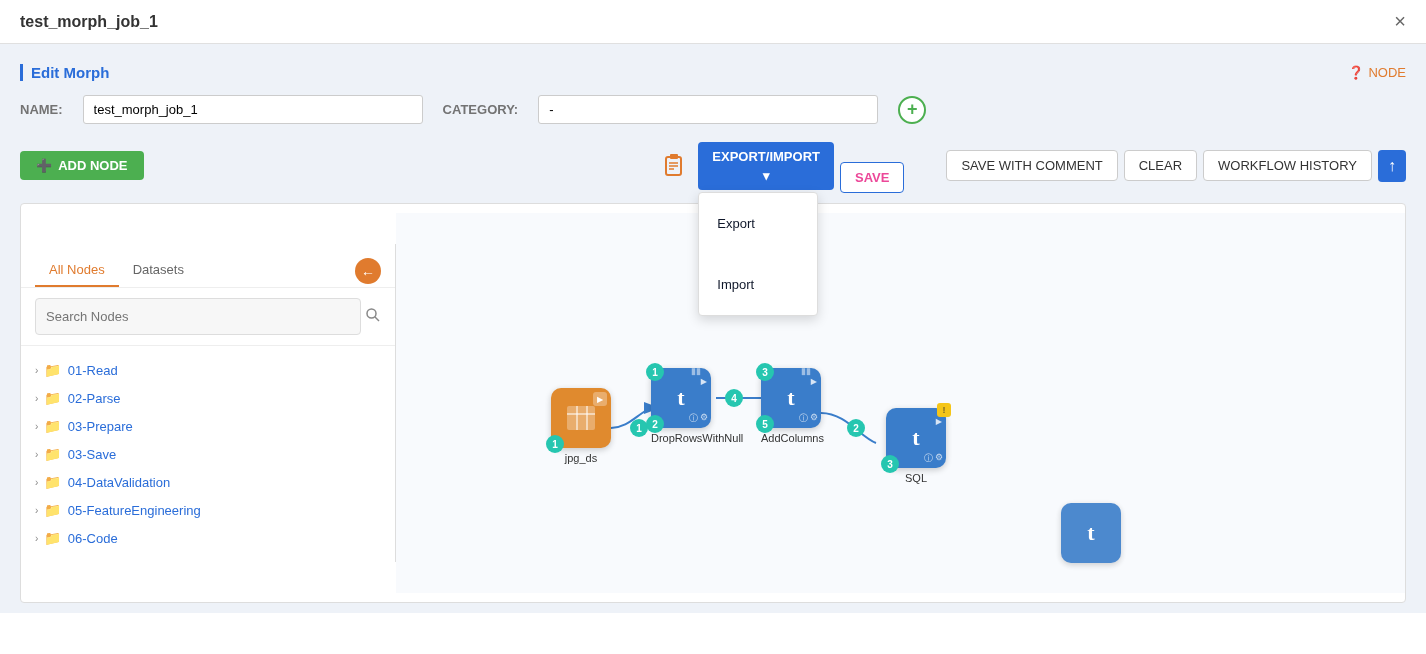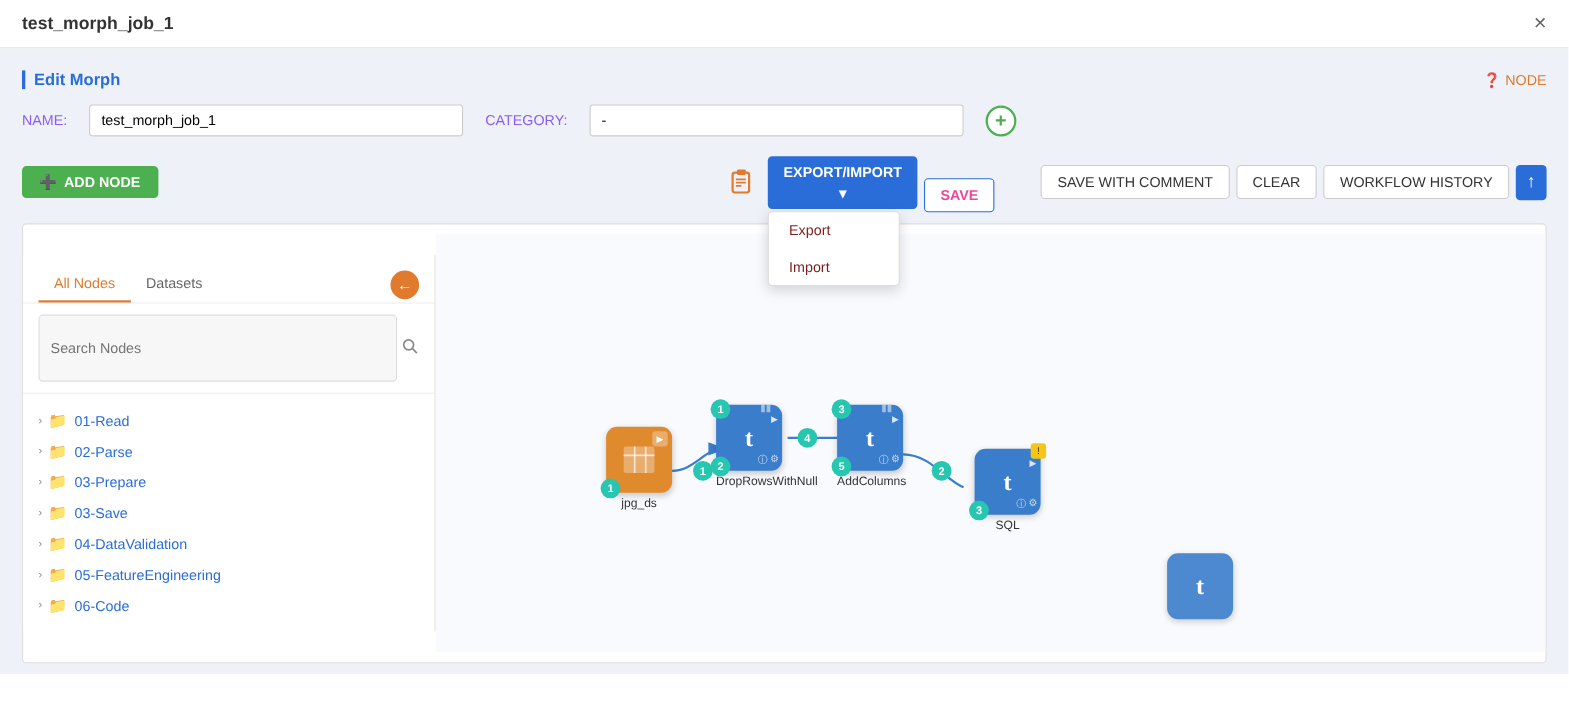--- a/index.html
+++ b/index.html
@@ -21,21 +21,21 @@
     }
     .edit-morph-title {
       font-size: 15px; font-weight: bold; color: #2a6dd9;
       border-left: 3px solid #2a6dd9; padding-left: 8px;
     }
     .help-link { color: #e07b2e; font-size: 13px; display: flex; align-items: center; gap: 4px; cursor: pointer; }
 
     .form-row {
       display: flex; align-items: center; gap: 20px; margin-bottom: 14px;
     }
-    .form-label { font-weight: normal; color: #8b5cf6; font-size: 13px; }
+    .form-label { font-weight: bold; color: #737373; font-size: 13px; }
     .form-input {
       border: 1px solid #ccc; border-radius: 3px; padding: 6px 10px;
       font-size: 13px; background: #fff; width: 340px;
     }
     .category-input {
       border: 1px solid #ccc; border-radius: 3px; padding: 6px 10px;
       font-size: 13px; background: #fff; width: 340px;
     }
     .add-category-btn {
       background: #fff; border: 2px solid #4caf50; border-radius: 50%;
@@ -84,21 +84,21 @@
       background: #2a6dd9; color: #fff; border: none; border-radius: 4px;
       padding: 7px 10px; font-size: 16px; cursor: pointer;
     }
 
     .dropdown-menu {
       position: absolute; top: 100%; left: 0; background: #fff;
       border: 1px solid #ddd; border-radius: 4px; box-shadow: 0 4px 12px rgba(0,0,0,0.15);
       min-width: 120px; z-index: 100; margin-top: 2px;
     }
     .dropdown-menu-item {
-      padding: 9px 18px; font-size: 13px; color: #7f1d1d; cursor: pointer;
+      padding: 23px 18px; font-size: 13px; color: #0f172a; cursor: pointer;
     }
 
     .content-area {
       display: flex; gap: 0; background: #fff; border: 1px solid #ddd; border-radius: 4px;
       min-height: 400px; overflow: hidden; align-items: center;
     }
 
     .sidebar {
       width: 375px; min-width: 375px; border-right: 1px solid #ddd;
       background: #fff; padding: 0;
@@ -117,21 +117,21 @@
       margin-left: auto; background: #e07b2e; border: none; border-radius: 50%;
       width: 26px; height: 26px; display: flex; align-items: center; justify-content: center;
       cursor: pointer; color: #fff; font-size: 14px;
     }
 
     .search-box {
       display: flex; align-items: center; padding: 10px 14px;
       border-bottom: 1px solid #eee;
     }
     .search-input {
-      flex: 1; border: 1px solid #ddd; border-radius: 4px; padding: 22px 10px;
+      flex: 1; border: 1px solid #ddd; border-radius: 4px; padding: 10px 10px;
       font-size: 13px; background: #f7f7f7;
     }
     .search-btn { background: none; border: none; cursor: pointer; color: #888; margin-left: 4px; }
 
     .node-list { padding: 10px 14px; }
     .node-item {
       display: flex; align-items: center; gap: 6px;
       padding: 6px 0; font-size: 13px; color: #2a6dd9; cursor: pointer;
     }
     .chevron { font-size: 10px; color: #888; }

